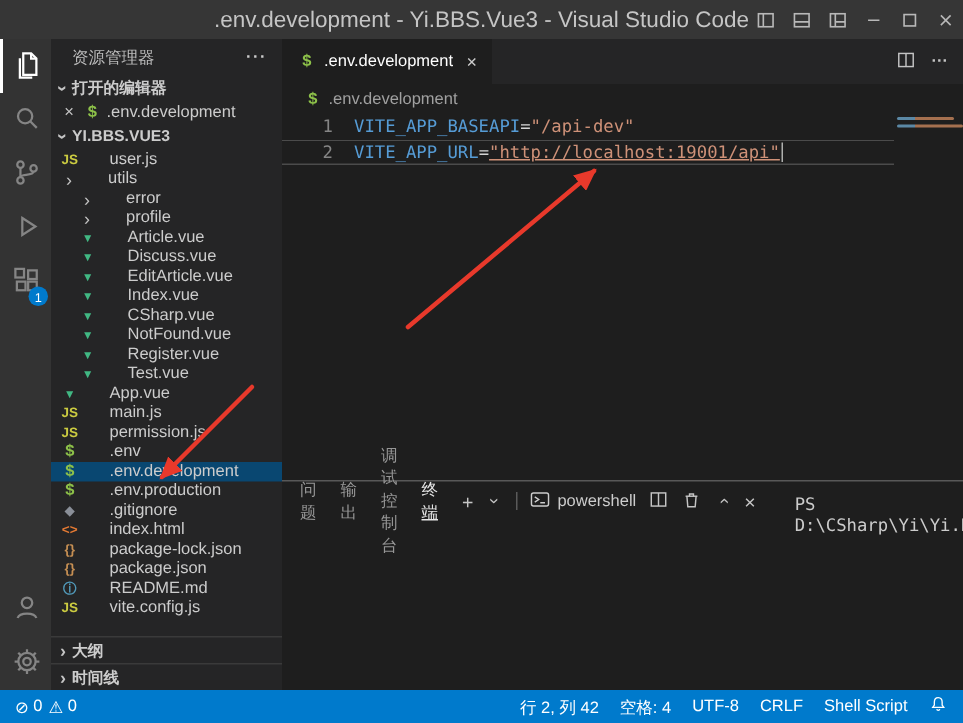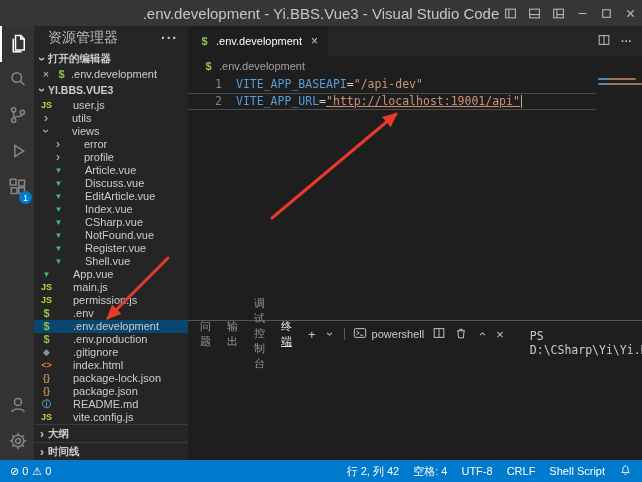--- a/index.html
+++ b/index.html
@@ -20,21 +20,21 @@
   
   .activitybar { width:34px; background:#333333; display:flex; flex-direction:column; align-items:stretch; flex:0 0 34px; }
   .ab-item { height:36px; display:flex; align-items:center; justify-content:center; color:#858585; position:relative; border-left:2px solid transparent; }
   .ab-item.active { color:#ffffff; border-left:2px solid #ffffff; }
   .ab-item svg { stroke:currentColor; fill:none; stroke-width:1.2; }
   .ab-badge { position:absolute; right:2px; bottom:2px; min-width:13px; height:13px; border-radius:7px; background:#007acc; color:#fff; font-size:8.5px; display:flex; align-items:center; justify-content:center; padding:0 2px; }
   .ab-spacer { flex:1; }
 
   
   .sidebar { width:154px; flex:0 0 154px; background:#252526; display:flex; flex-direction:column; overflow:hidden; }
-  .sb-header { height:24px; display:flex; align-items:center; justify-content:space-between; padding:0 10px 0 14px; color:#bbbbbb; font-size:14px; }
+  .sb-header { height:24px; display:flex; align-items:center; justify-content:space-between; padding:0 10px 0 14px; color:#bbbbbb; font-size:11px; }
   .sb-more { color:#cccccc; letter-spacing:1px; font-weight:bold; cursor:default; }
   .section-header { height:18px; display:flex; align-items:center; font-weight:bold; color:#cccccc; font-size:10.5px; padding-left:2px; }
   .chevron { display:inline-block; width:12px; text-align:center; font-size:12px; line-height:12px; color:#c5c5c5; transform-origin:center; }
   .chevron.expanded { transform:rotate(90deg); }
   .open-editor-item { height:14px; display:flex; align-items:center; padding-left:6px; gap:3px; }
   .oe-close { width:12px; text-align:center; color:#c5c5c5; font-size:11px; }
   .file-icon { display:inline-block; width:13px; text-align:center; font-size:9px; font-weight:bold; line-height:13px; flex:0 0 13px; }
   .tree { flex:0 0 auto; }
   .tree-row { height:13px; line-height:13px; display:flex; align-items:center; white-space:nowrap; color:#cccccc; }
   .tree-row.selected { background:#094771; }
@@ -232,24 +232,20 @@
 
       <div class="tree">
           <div class="tree-row" style="padding-left: 6px;">
             <span class="file-icon" style="color: rgb(203, 203, 65);">JS</span>
             <span class="tree-label">user.js</span>
           </div>
           <div class="tree-row" style="padding-left: 6px;">
             <span class="chevron">›</span>
             <span class="tree-label">utils</span>
           </div>
-          <div class="tree-row" style="padding-left: 6px;">
-            <span class="chevron expanded">›</span>
-            <span class="tree-label">views</span>
-          </div>
           <div class="tree-row" style="padding-left: 18px;">
             <span class="chevron">›</span>
             <span class="tree-label">error</span>
           </div>
           <div class="tree-row" style="padding-left: 18px;">
             <span class="chevron">›</span>
             <span class="tree-label">profile</span>
           </div>
           <div class="tree-row" style="padding-left: 18px;">
             <span class="file-icon" style="color: rgb(65, 184, 131); font-size: 8px;">▼</span>
@@ -274,21 +270,21 @@
           <div class="tree-row" style="padding-left: 18px;">
             <span class="file-icon" style="color: rgb(65, 184, 131); font-size: 8px;">▼</span>
             <span class="tree-label">NotFound.vue</span>
           </div>
           <div class="tree-row" style="padding-left: 18px;">
             <span class="file-icon" style="color: rgb(65, 184, 131); font-size: 8px;">▼</span>
             <span class="tree-label">Register.vue</span>
           </div>
           <div class="tree-row" style="padding-left: 18px;">
             <span class="file-icon" style="color: rgb(65, 184, 131); font-size: 8px;">▼</span>
-            <span class="tree-label">Shell.vue</span>
+            <span class="tree-label">Test.vue</span>
           </div>
           <div class="tree-row" style="padding-left: 6px;">
             <span class="file-icon" style="color: rgb(65, 184, 131); font-size: 8px;">▼</span>
             <span class="tree-label">App.vue</span>
           </div>
           <div class="tree-row" style="padding-left: 6px;">
             <span class="file-icon" style="color: rgb(203, 203, 65);">JS</span>
             <span class="tree-label">main.js</span>
           </div>
           <div class="tree-row" style="padding-left: 6px;">

